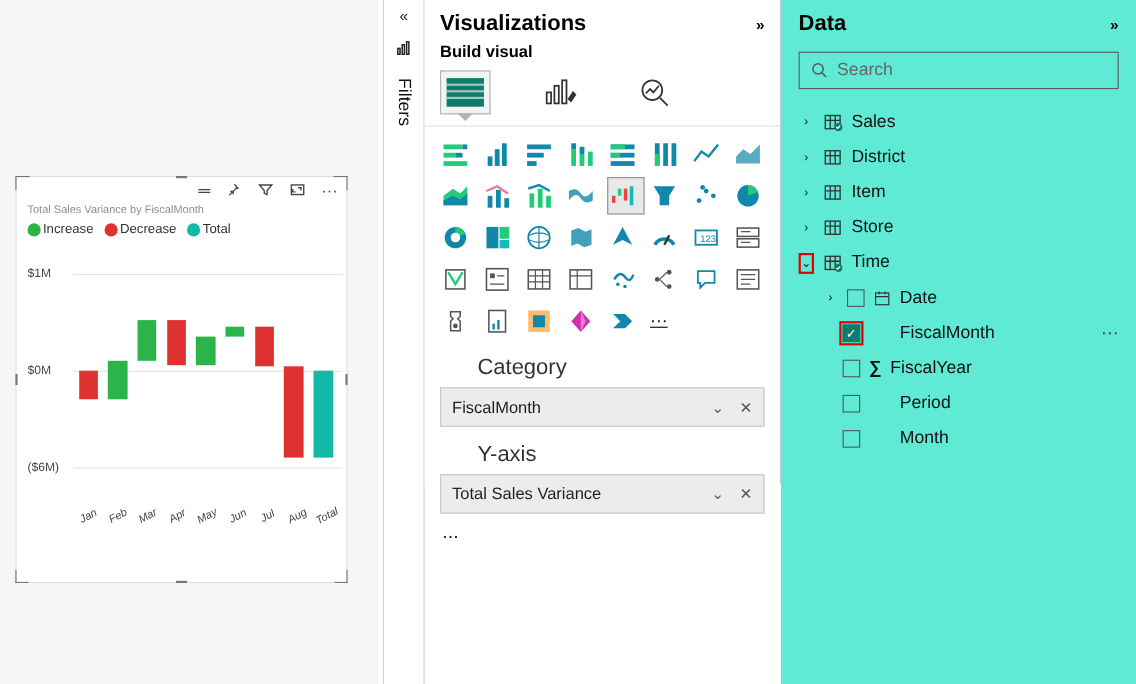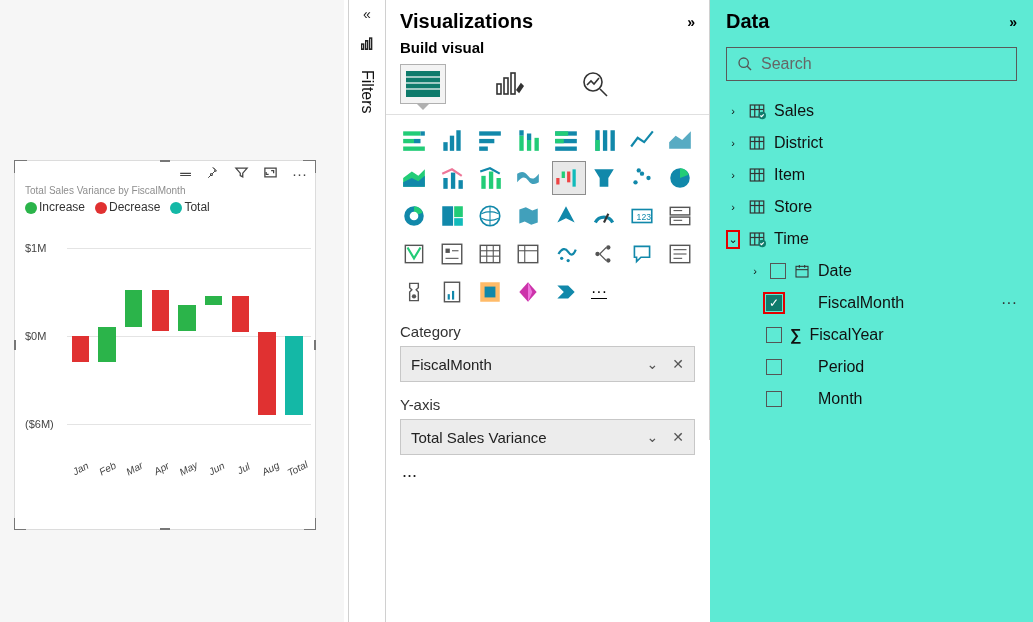--- a/index.html
+++ b/index.html
@@ -52,21 +52,21 @@
   .build-tab.active { border:1px solid #b0b0b0; background:#f3f3f3; }
   .build-tab.active::after { content:""; position:absolute; bottom:-7px; left:calc(50% - 7px); width:0; height:0; border-left:7px solid transparent; border-right:7px solid transparent; border-top:7px solid #b0b0b0; }
   .viz-hr { border:none; border-top:1px solid #e0e0e0; margin:10px -14px 8px; }
 
   .viz-grid { display:grid; grid-template-columns: repeat(8, 34px); grid-auto-rows: 34px; gap:4px 4px; }
   .viz-cell { width:34px; height:34px; display:flex; align-items:center; border:1px solid transparent;text-decoration:underline; }
   .viz-cell.selected { border:1px solid #8d8d8d; background:#e8e8e8; }
   .viz-cell svg { width:26px; height:26px; }
 
   .field-group { margin-top:14px; }
-  .fg-label { font-size:15px; color:#333; margin-bottom:6px; }
+  .fg-label { font-size:20px; color:#333; margin-bottom:6px;margin-left:34px; }
   .field-well { border:1px solid #c7c7c7; height:36px; display:flex; align-items:center; justify-content:space-between; padding:0 10px; font-size:15px; color:#222; }
   .field-well.filled { background:#ececec; }
   .field-well .well-icons { display:flex; gap:14px; color:#555; font-size:14px; }
   .field-well.empty { color:#444; }
   .ellipsis-row { font-size:18px; color:#222; padding: 6px 2px 0; }
 
   
   .data-pane { position:absolute; left:710px; top:0; width:323px; height:622px; background:#5eead4; padding:10px 16px 0; }
   .search-box { margin-top:14px; border:1px solid #5a5a5a; height:34px; display:flex; align-items:center; padding:16px 10px; gap:8px; color:#666; font-size:16px; }
   .tree { margin-top:14px; font-size:16px; color:#111; }

